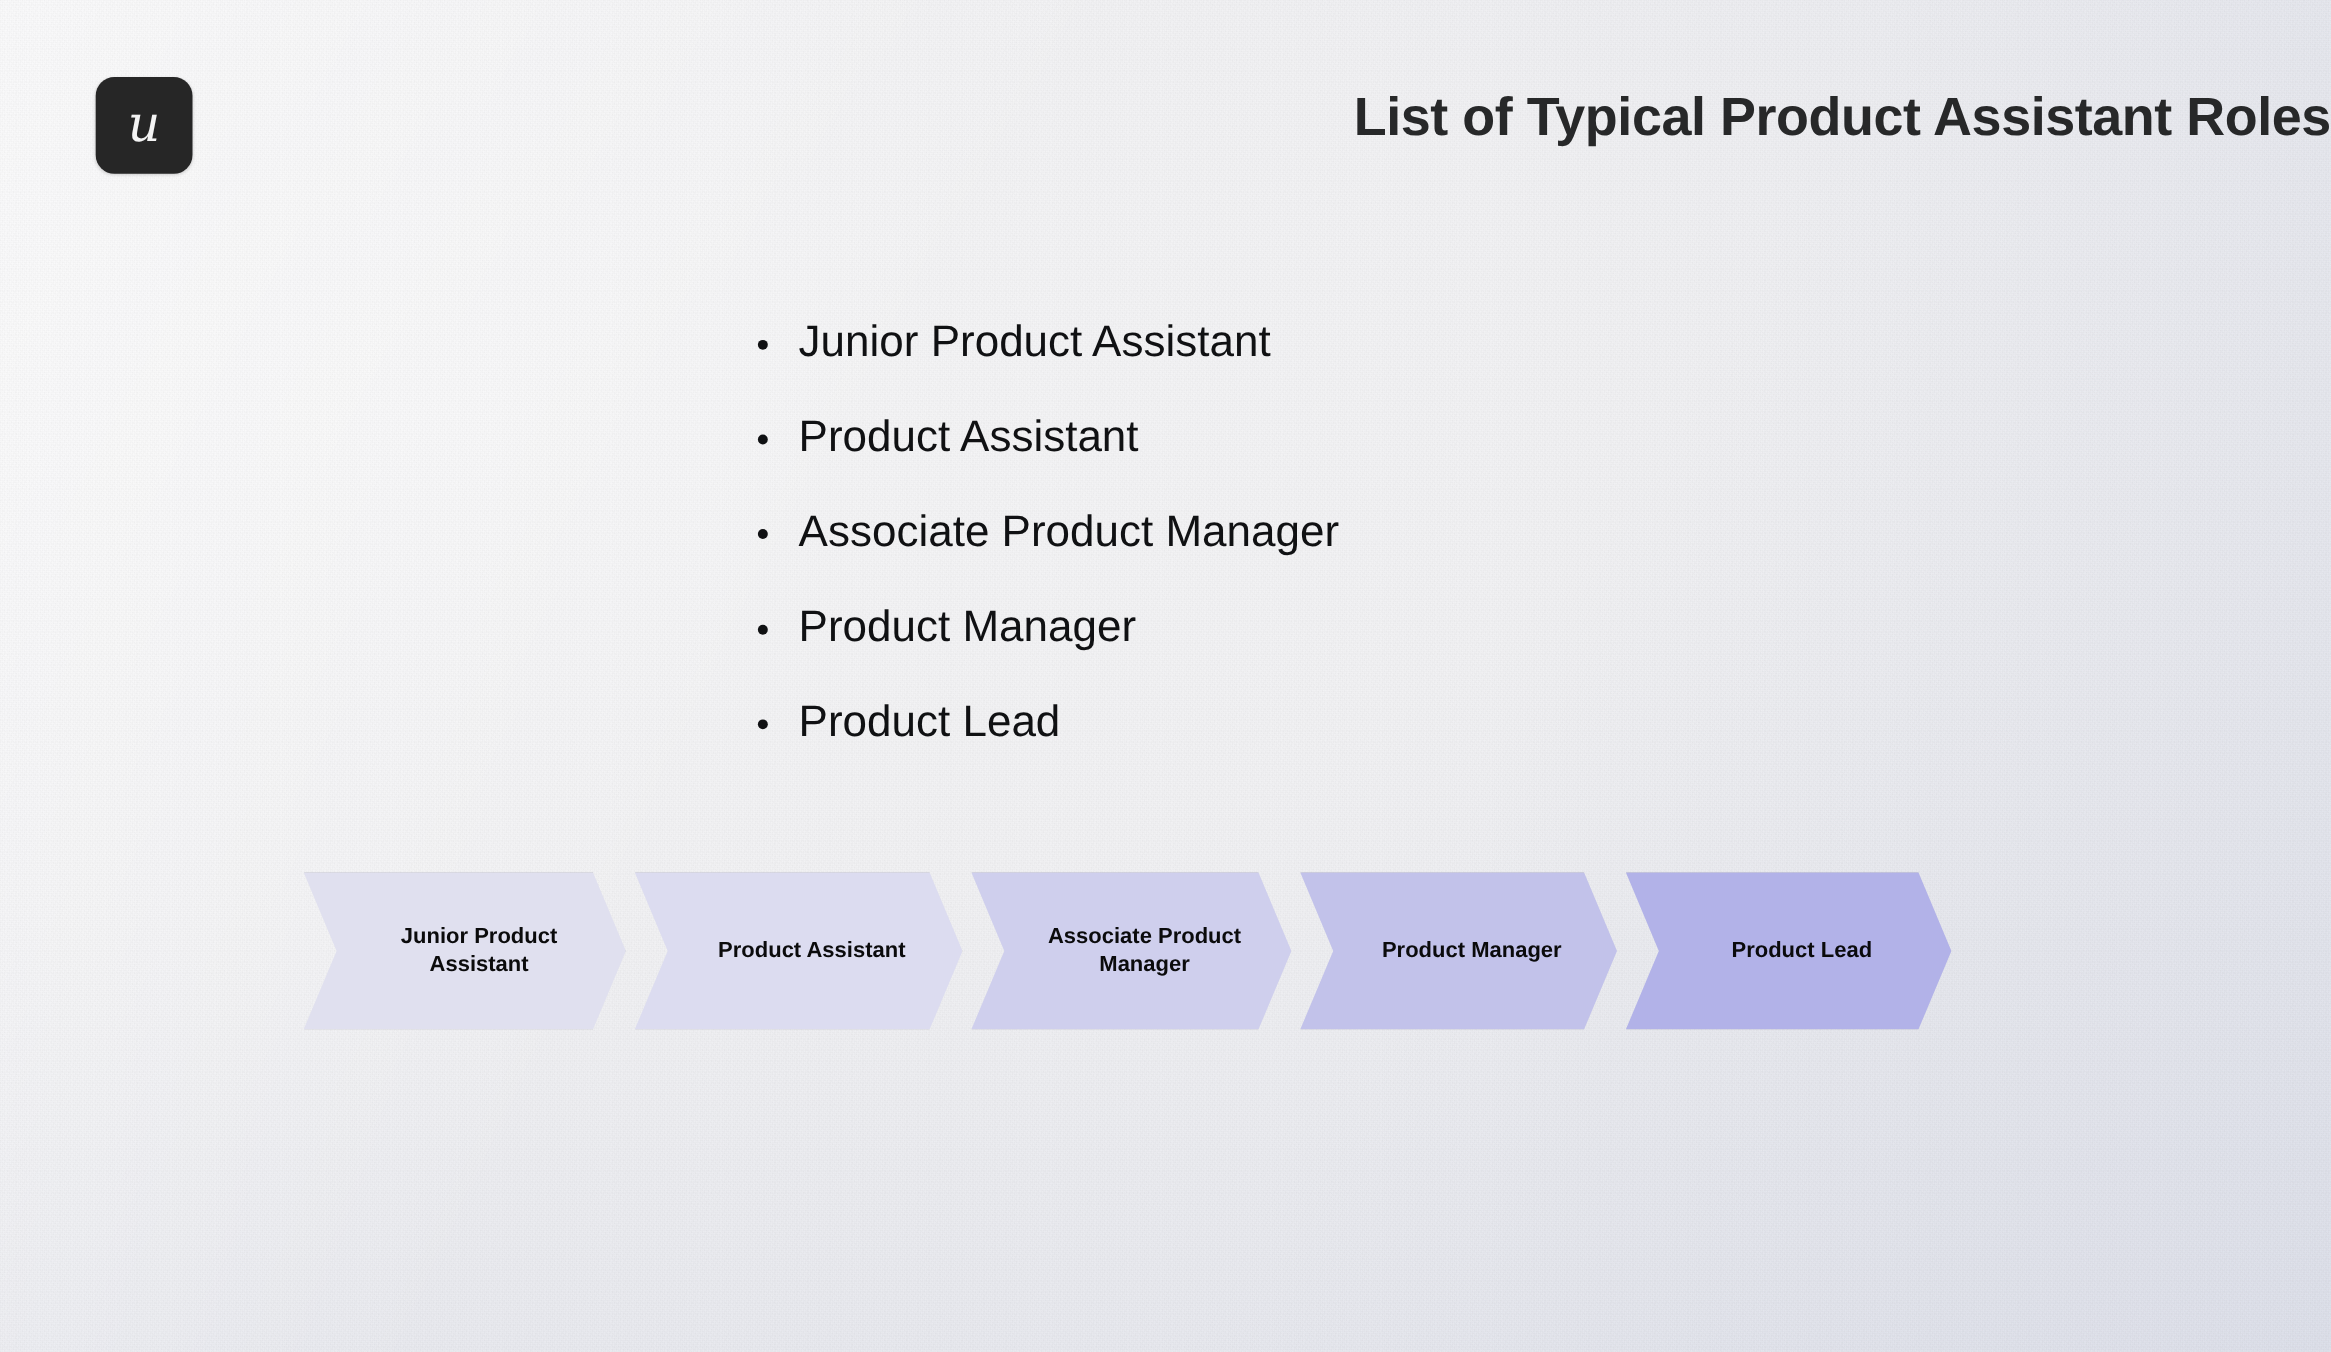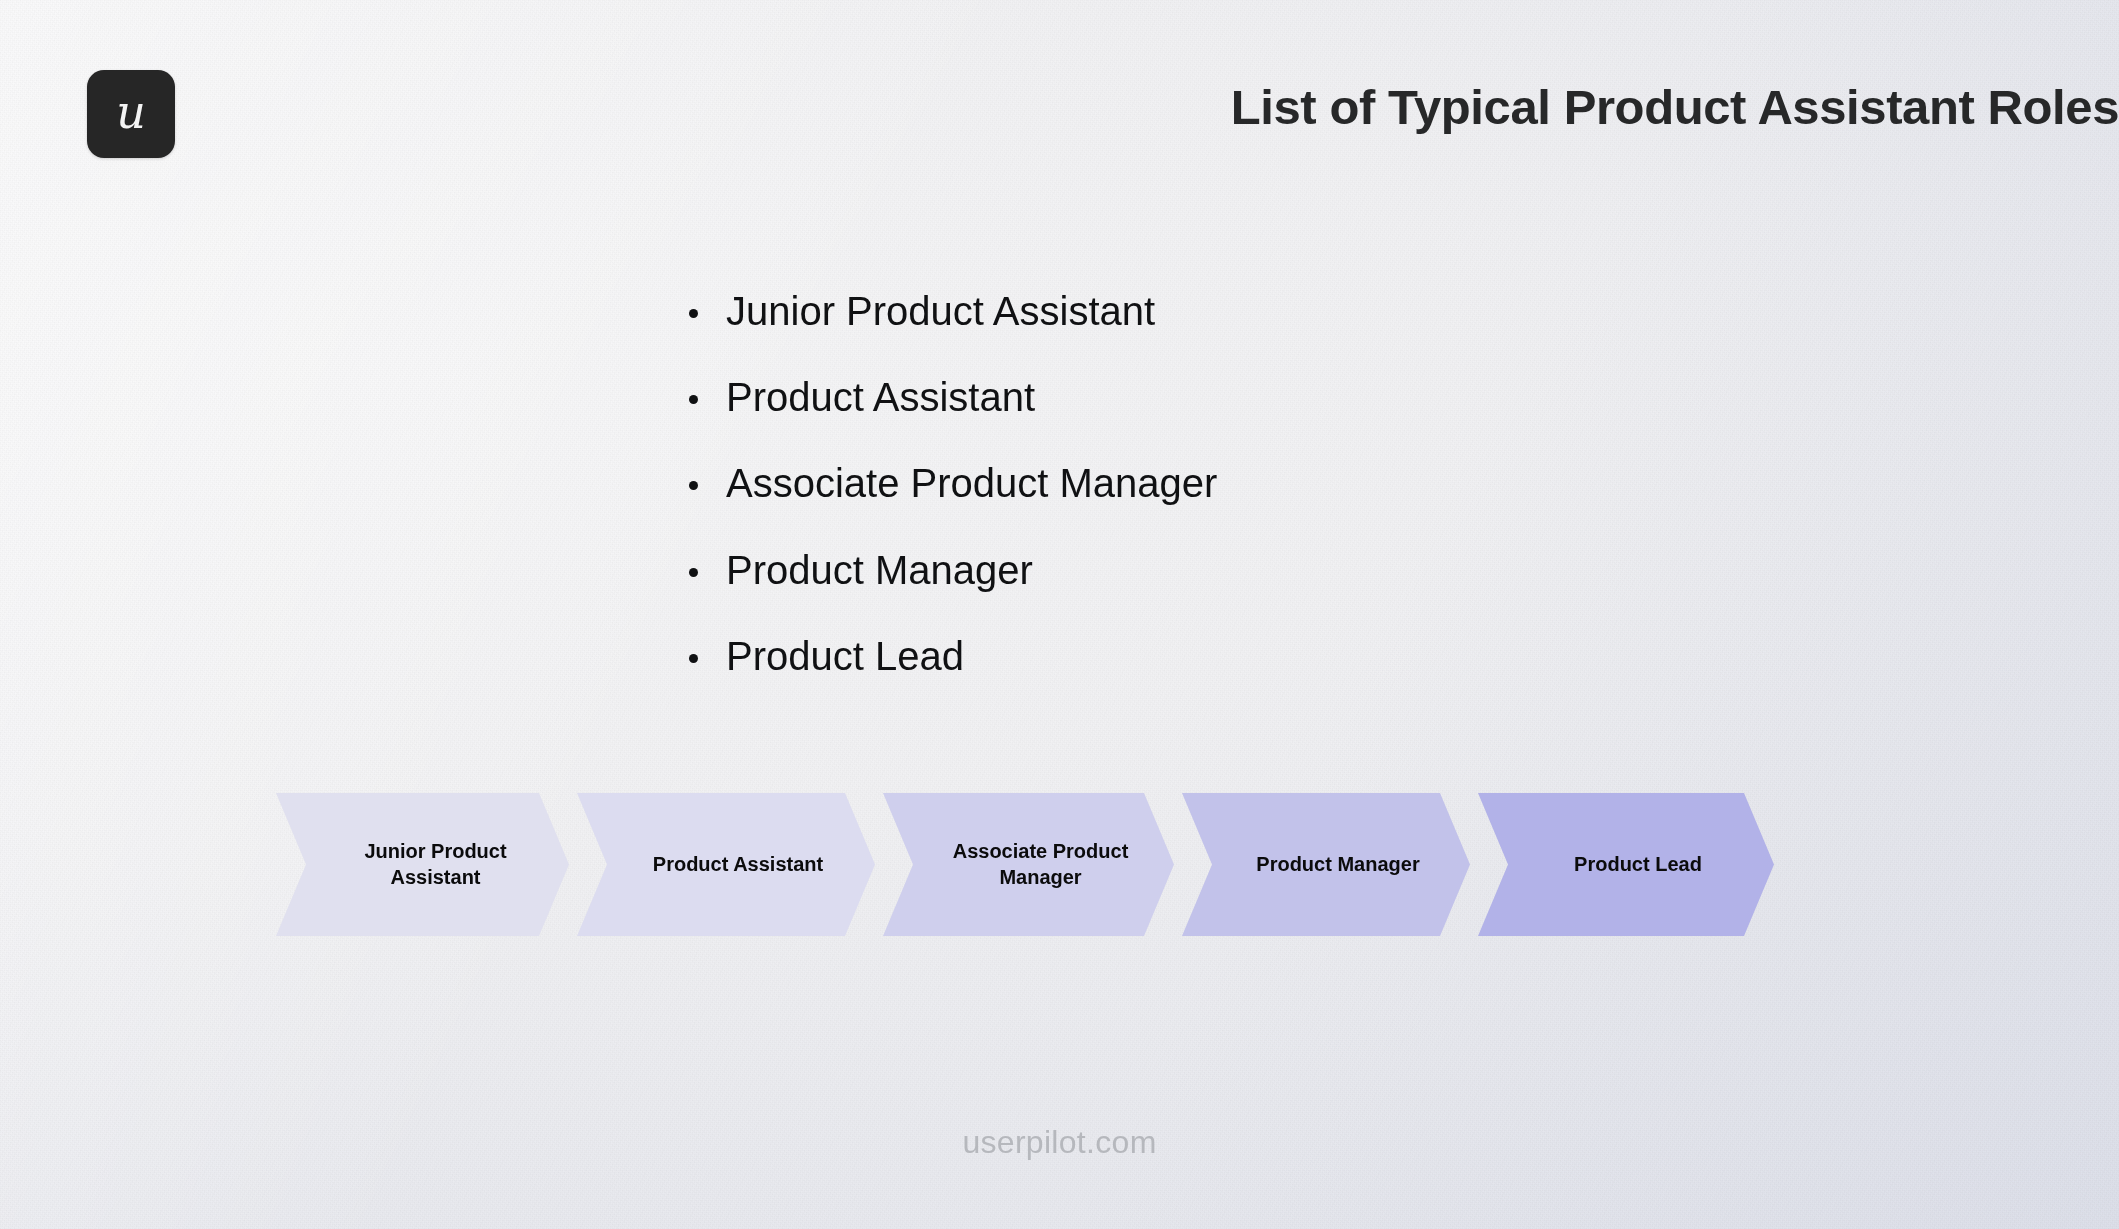--- a/index.html
+++ b/index.html
@@ -187,15 +187,14 @@
       <span class="lbl">Associate Product Manager</span>
     </div>
     <div class="chev mid" id="chev3" style="left: 906px; width: 288px; background: rgb(194, 194, 234); filter: drop-shadow(rgb(74, 74, 82) 0px 0px 0.8px) drop-shadow(rgba(0, 0, 0, 0.18) 0px 1px 1px);">
       <span class="lbl">Product Manager</span>
     </div>
     <div class="chev mid" id="chev4" style="left: 1202px; width: 296px; background: rgb(178, 178, 232); filter: drop-shadow(rgb(74, 74, 82) 0px 0px 0.8px) drop-shadow(rgba(0, 0, 0, 0.18) 0px 1px 1px);">
       <span class="lbl">Product Lead</span>
     </div>
   </div>
 
-  <div id="footer">userpilot.com</div>
 
 </div>
 
 </body></html>

